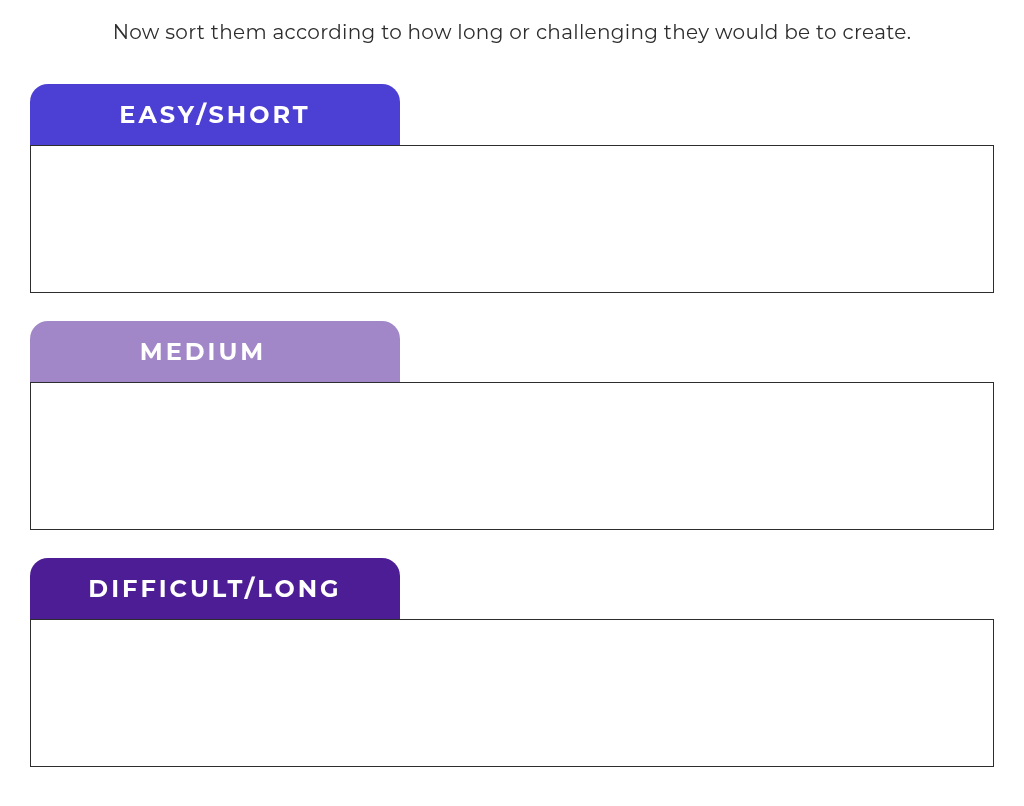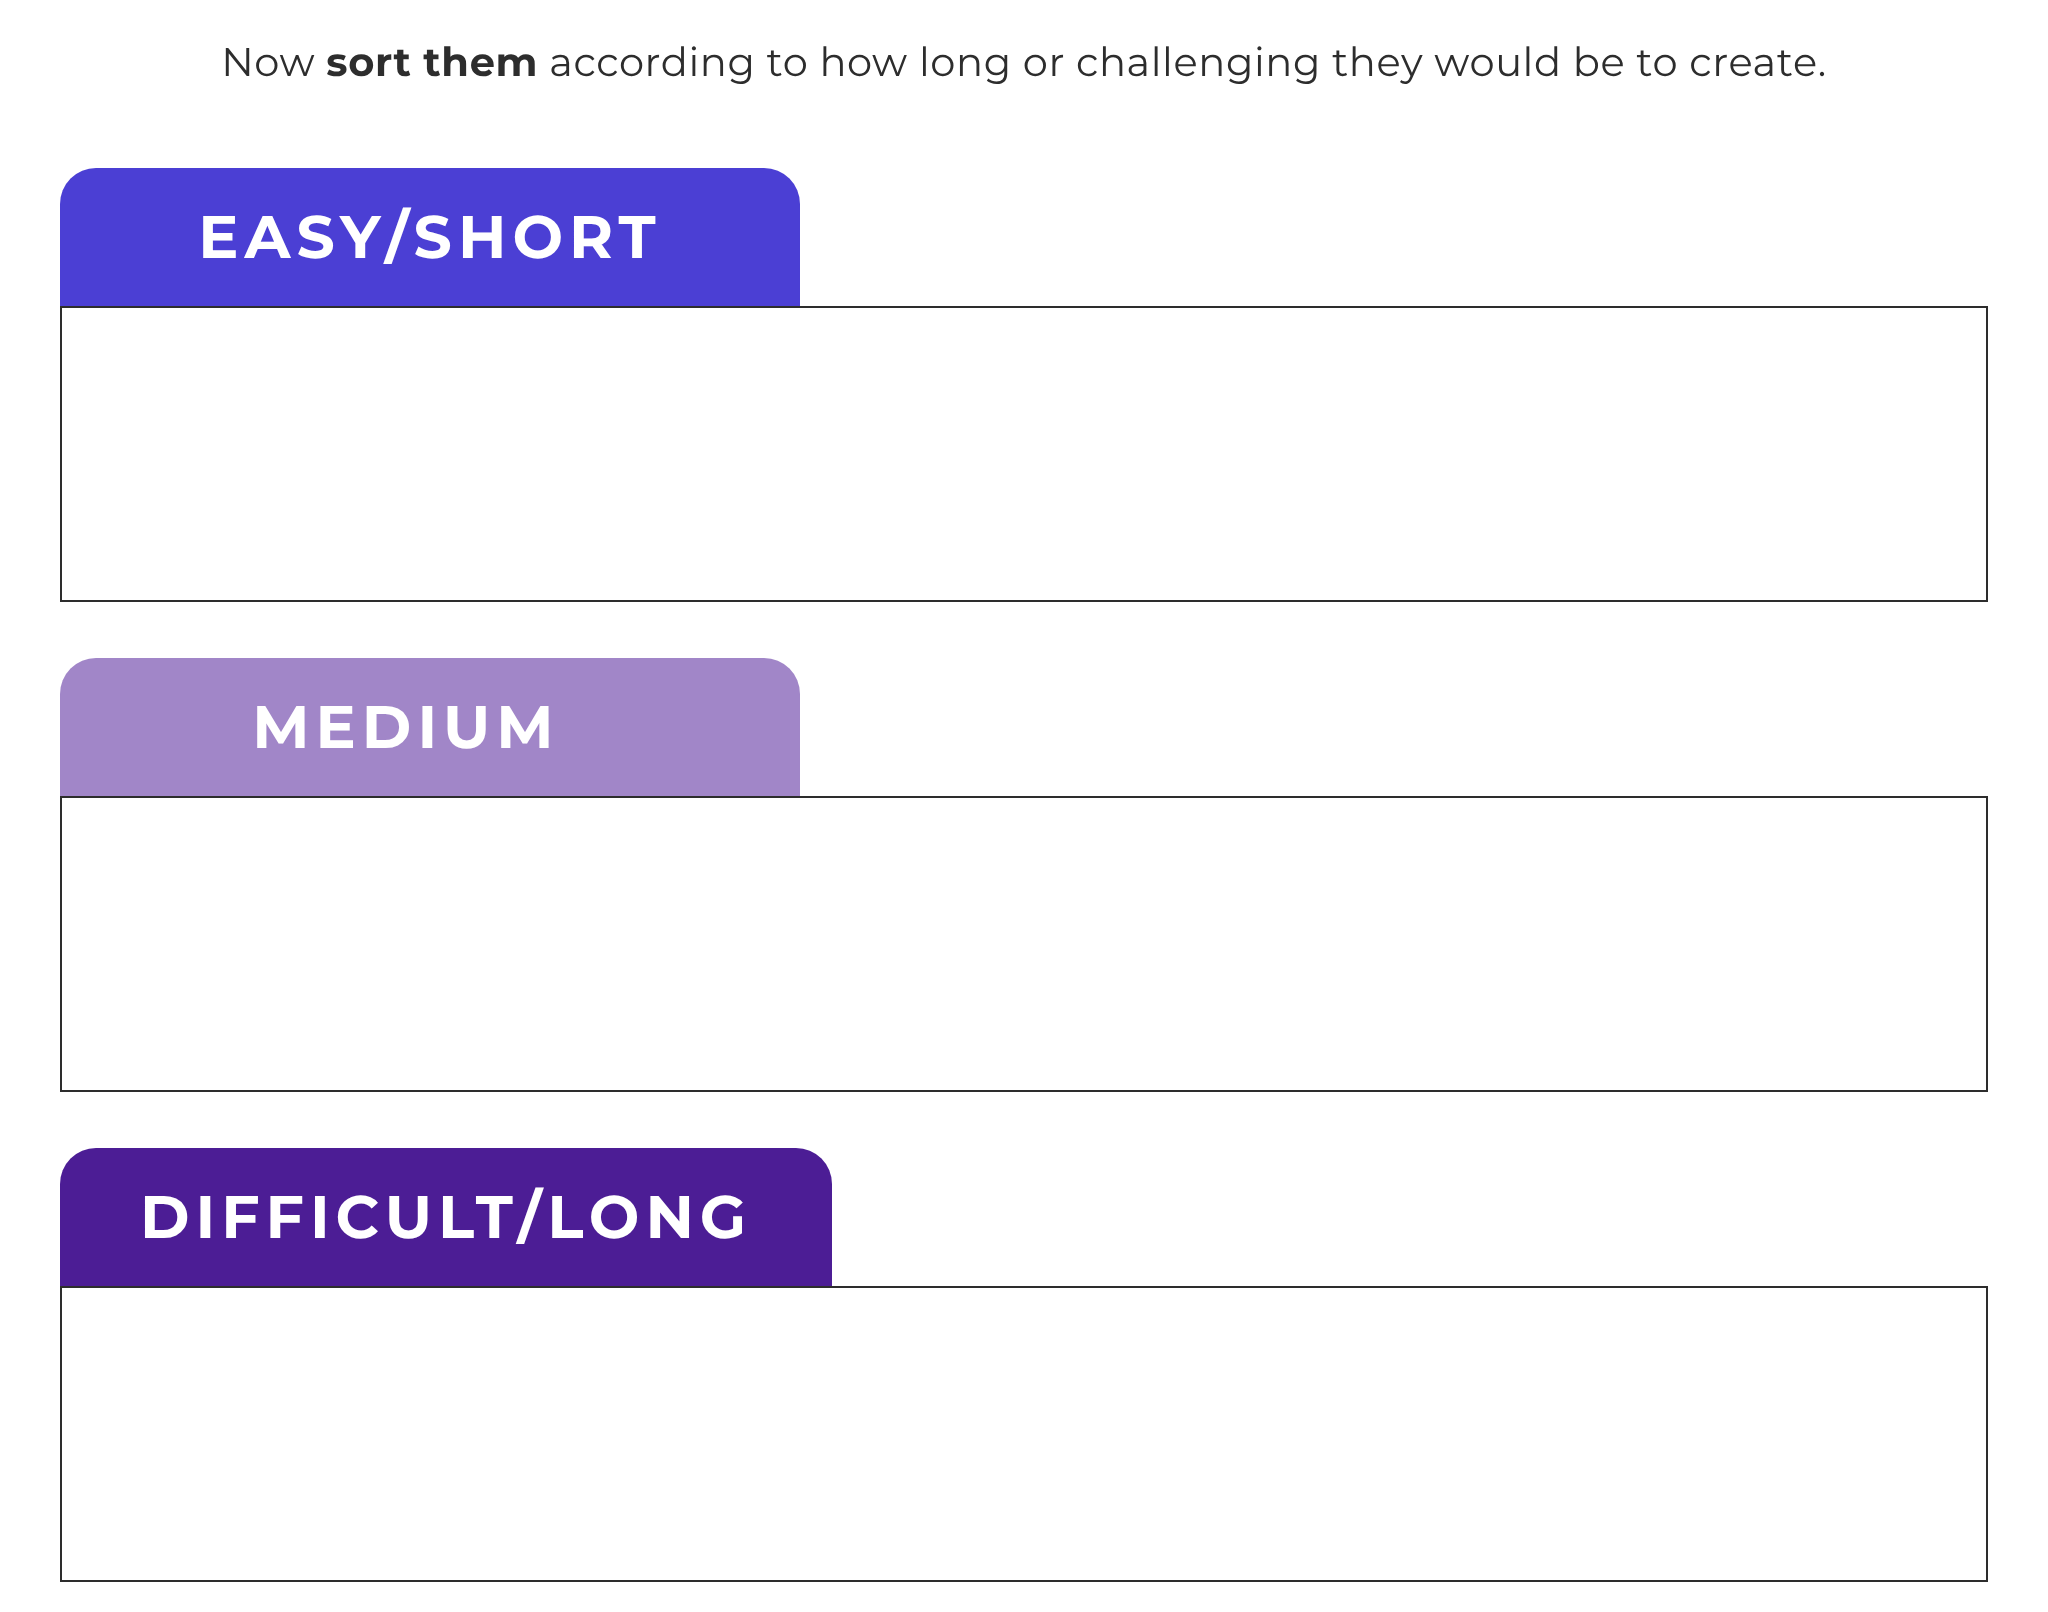--- a/index.html
+++ b/index.html
@@ -16,36 +16,36 @@
     }
     .instruction {
       text-align: center;
       font-size: 20px;
       color: #2d2d2d;
       margin-bottom: 40px;
       font-weight: 400;
       letter-spacing: 0.3px;
     }
     .instruction strong {
-      font-weight: 700;
+      font-weight: 400;
     }
     .category {
       margin-bottom: 28px;
     }
     .tab {
       display: inline-block;
       padding: 16px 40px 16px 40px;
       border-top-left-radius: 18px;
       border-top-right-radius: 18px;
       min-width: 370px;
       text-align: center;
     }
     .tab-label {
       color: #ffffff;
-      font-size: 30px;
+      font-size: 24px;
       font-weight: 700;
       letter-spacing: 3px;
     }
     .drop-box {
       border: 1.5px solid #2d2d2d;
       height: 148px;
       background: #ffffff;
       width: 100%;
     }
     .tab-easy {

